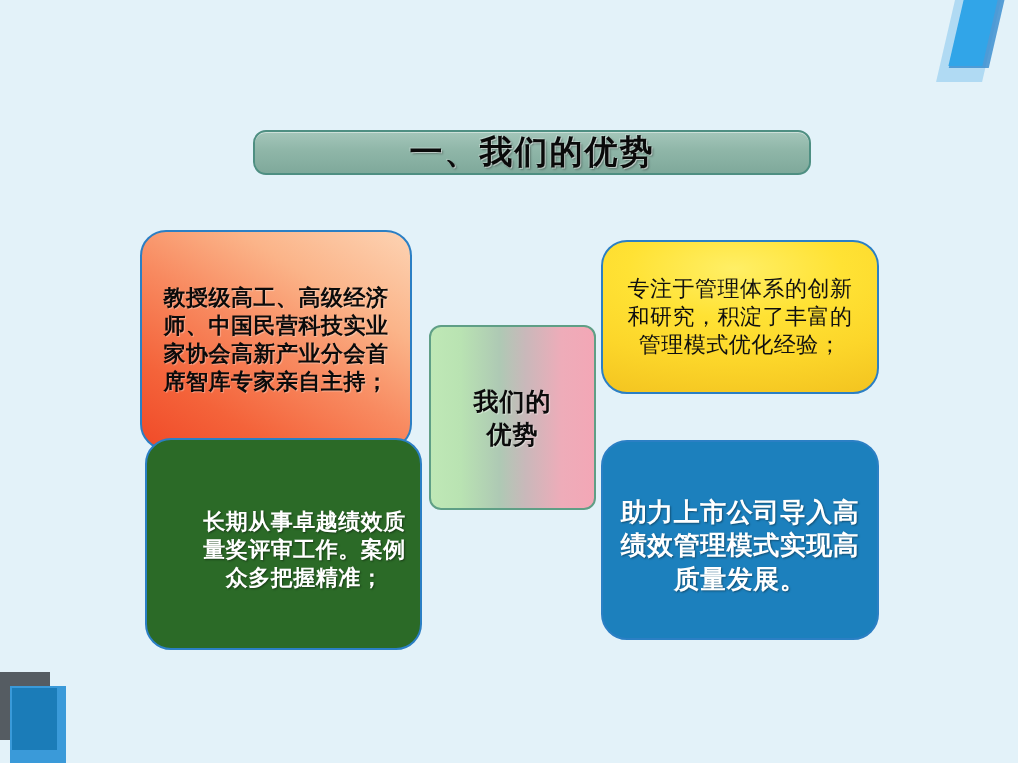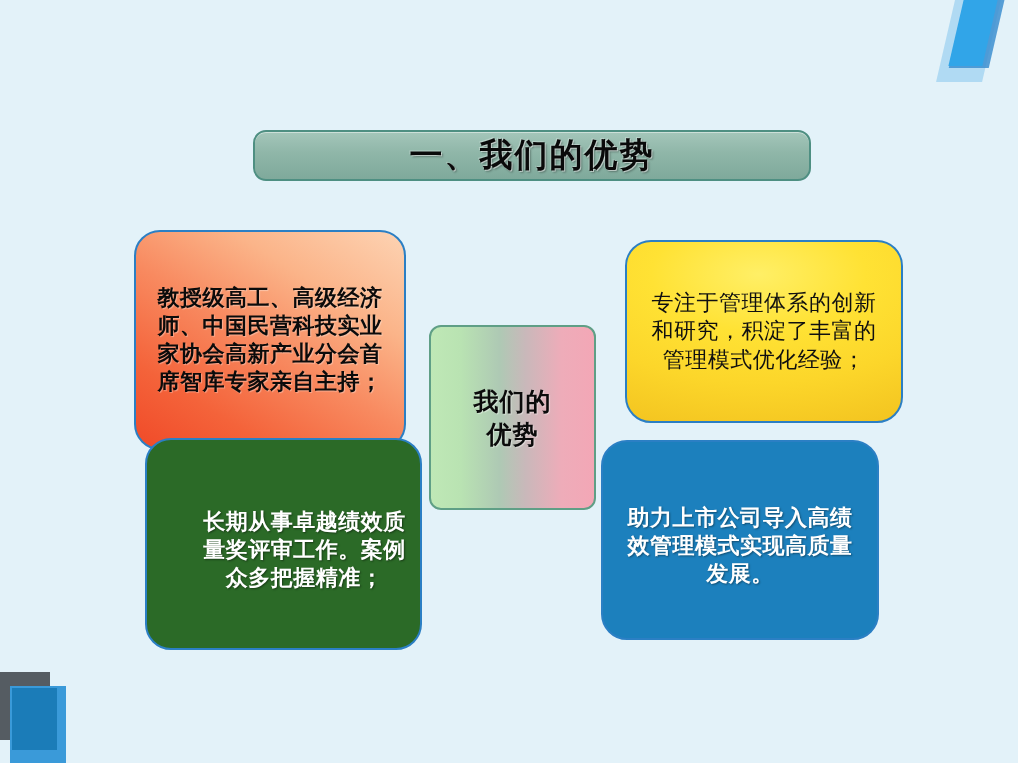--- a/index.html
+++ b/index.html
@@ -85,21 +85,21 @@
     width: 45px; height: 62px;
     background: #1b7cb8;
   }
 
   
   #title-banner {
     position: absolute;
     left: 253px;
     top: 130px;
     width: 558px;
-    height: 51px;
+    height: 45px;
     box-sizing: border-box;
     border: 2px solid #4e8f82;
     border-radius: 13px;
     background: linear-gradient(180deg, #a4c6ba 0%, #8fb6a8 45%, #7fa99b 100%);
     box-shadow: inset 0 1px 0 rgba(255,255,255,0.45);
     display: flex;
     align-items: center;
     justify-content: center;
   }
   #title-banner .title-text {
@@ -126,45 +126,45 @@
     text-align: center;
     line-height: 1.28;
   }
   .box .txt {
     display: block;
     padding: 0 14px;
   }
 
   
   #box-tl {
-    left: 134px;
+    left: 140px;
     top: 230px;
     width: 272px;
     height: 220px;
     background: linear-gradient(32deg,
         #f04a28 0%,
         #f4633a 22%,
         #f88a60 48%,
         #fbb489 72%,
         #fdd3b3 100%);
   }
   #box-tl .txt {
     font-size: 22px;
     font-weight: bold;
     color: #0b0b0b;
     letter-spacing: 0.5px;
     text-shadow: 1px 1px 1px rgba(255,255,255,0.35);
   }
 
   
   #box-tr {
-    left: 625px;
+    left: 601px;
     top: 240px;
     width: 278px;
-    height: 183px;
+    height: 154px;
     background: radial-gradient(ellipse 115% 95% at 48% 18%,
         #ffef66 0%,
         #ffe234 34%,
         #fcd62a 64%,
         #f2c21f 100%);
   }
   #box-tr .txt {
     font-size: 22px;
     font-weight: normal;
     color: #101010;
@@ -191,21 +191,21 @@
 
   
   #box-br {
     left: 601px;
     top: 440px;
     width: 278px;
     height: 200px;
     background: #1c80bd;
   }
   #box-br .txt {
-    font-size: 22px;
+    font-size: 26px;
     font-weight: bold;
     color: #ffffff;
     letter-spacing: 0.5px;
     text-shadow: 1px 1px 2px rgba(0,0,0,0.40);
     transform: translateY(6px);
   }
 
   
   #box-center {
     left: 429px;

